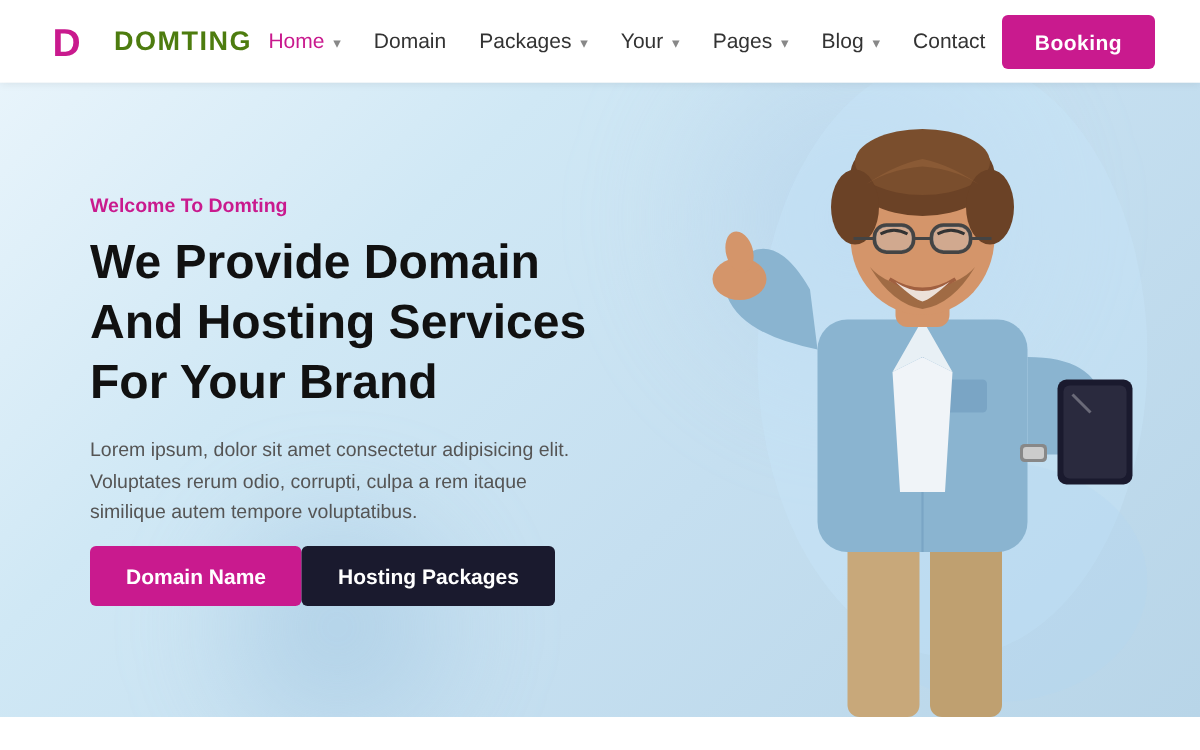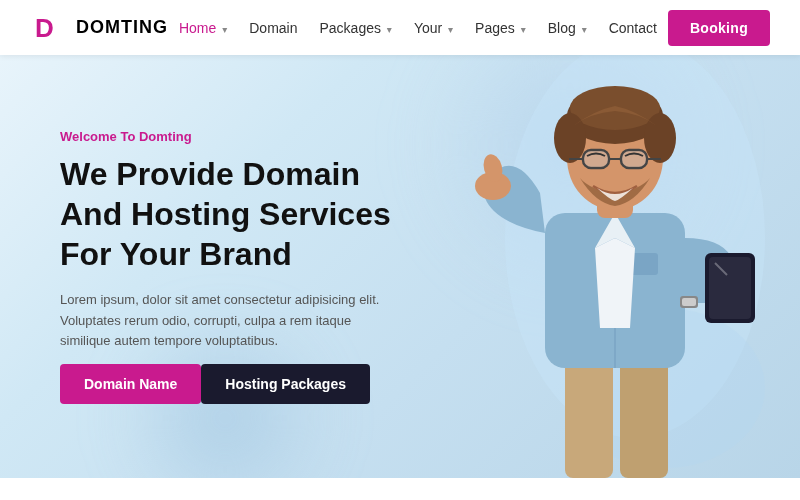--- a/index.html
+++ b/index.html
@@ -22,21 +22,21 @@
       align-items: center;
       gap: 8px;
     }
     .logo-icon {
       width: 38px;
       height: 38px;
     }
     .logo-text {
       font-size: 18px;
       font-weight: 700;
-      color: #000000;
+      color: #4d7c0f;
       letter-spacing: 1px;
     }
     .nav-links {
       display: flex;
       align-items: center;
       gap: 22px;
       list-style: none;
     }
     .nav-links li a {
       text-decoration: none;

